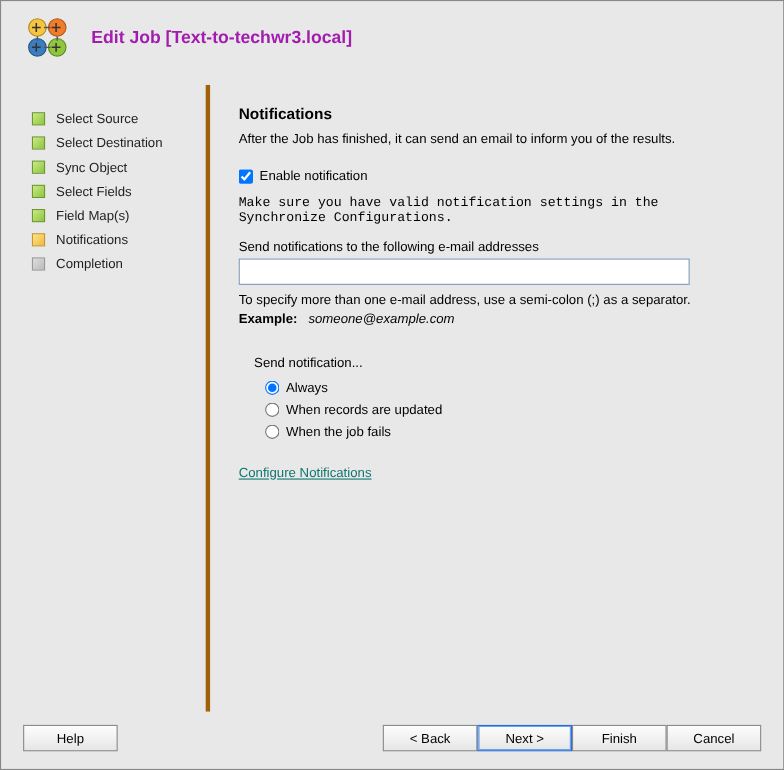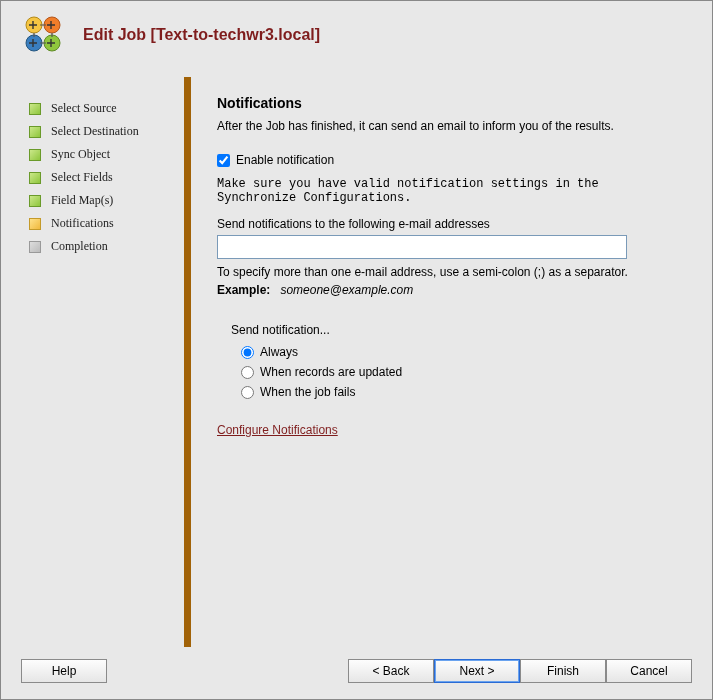--- a/index.html
+++ b/index.html
@@ -27,33 +27,32 @@
   .header-icon {
     width: 48px;
     height: 48px;
     margin-right: 16px;
     position: relative;
   }
   .header-icon svg { width: 48px; height: 48px; }
   .header-title {
     font-size: 16px;
     font-weight: bold;
-    color: #7f1d1d;
+    color: #a21caf;
   }
   .body {
     flex: 1;
     display: flex;
     padding: 0 20px 0 20px;
     overflow: hidden;
   }
   .sidebar {
     width: 170px;
     padding: 20px 18px 0 8px;
-    border-right: 7px solid #a16207;
-    font-family: Liberation Serif, serif;
+    border-right: 4px solid #a16207;
   }
   .sidebar-item {
     display: flex;
     align-items: center;
     padding: 4px 0;
     cursor: pointer;
   }
   .sidebar-icon {
     width: 12px;
     height: 12px;
@@ -109,21 +108,21 @@
     margin-bottom: 24px;
   }
   .radio-title { margin-bottom: 8px; }
   .radio-row {
     display: flex;
     align-items: center;
     margin: 6px 0 6px 10px;
   }
   .radio-row input { margin: 0 6px 0 0; }
   .link {
-    color: #7f1d1d;
+    color: #0f766e;
     text-decoration: underline;
     cursor: pointer;
   }
   .footer {
     display: flex;
     align-items: flex-end;
     padding: 12px 20px 16px 20px;
   }
   .footer .spacer { flex: 1; }
   .btn {

